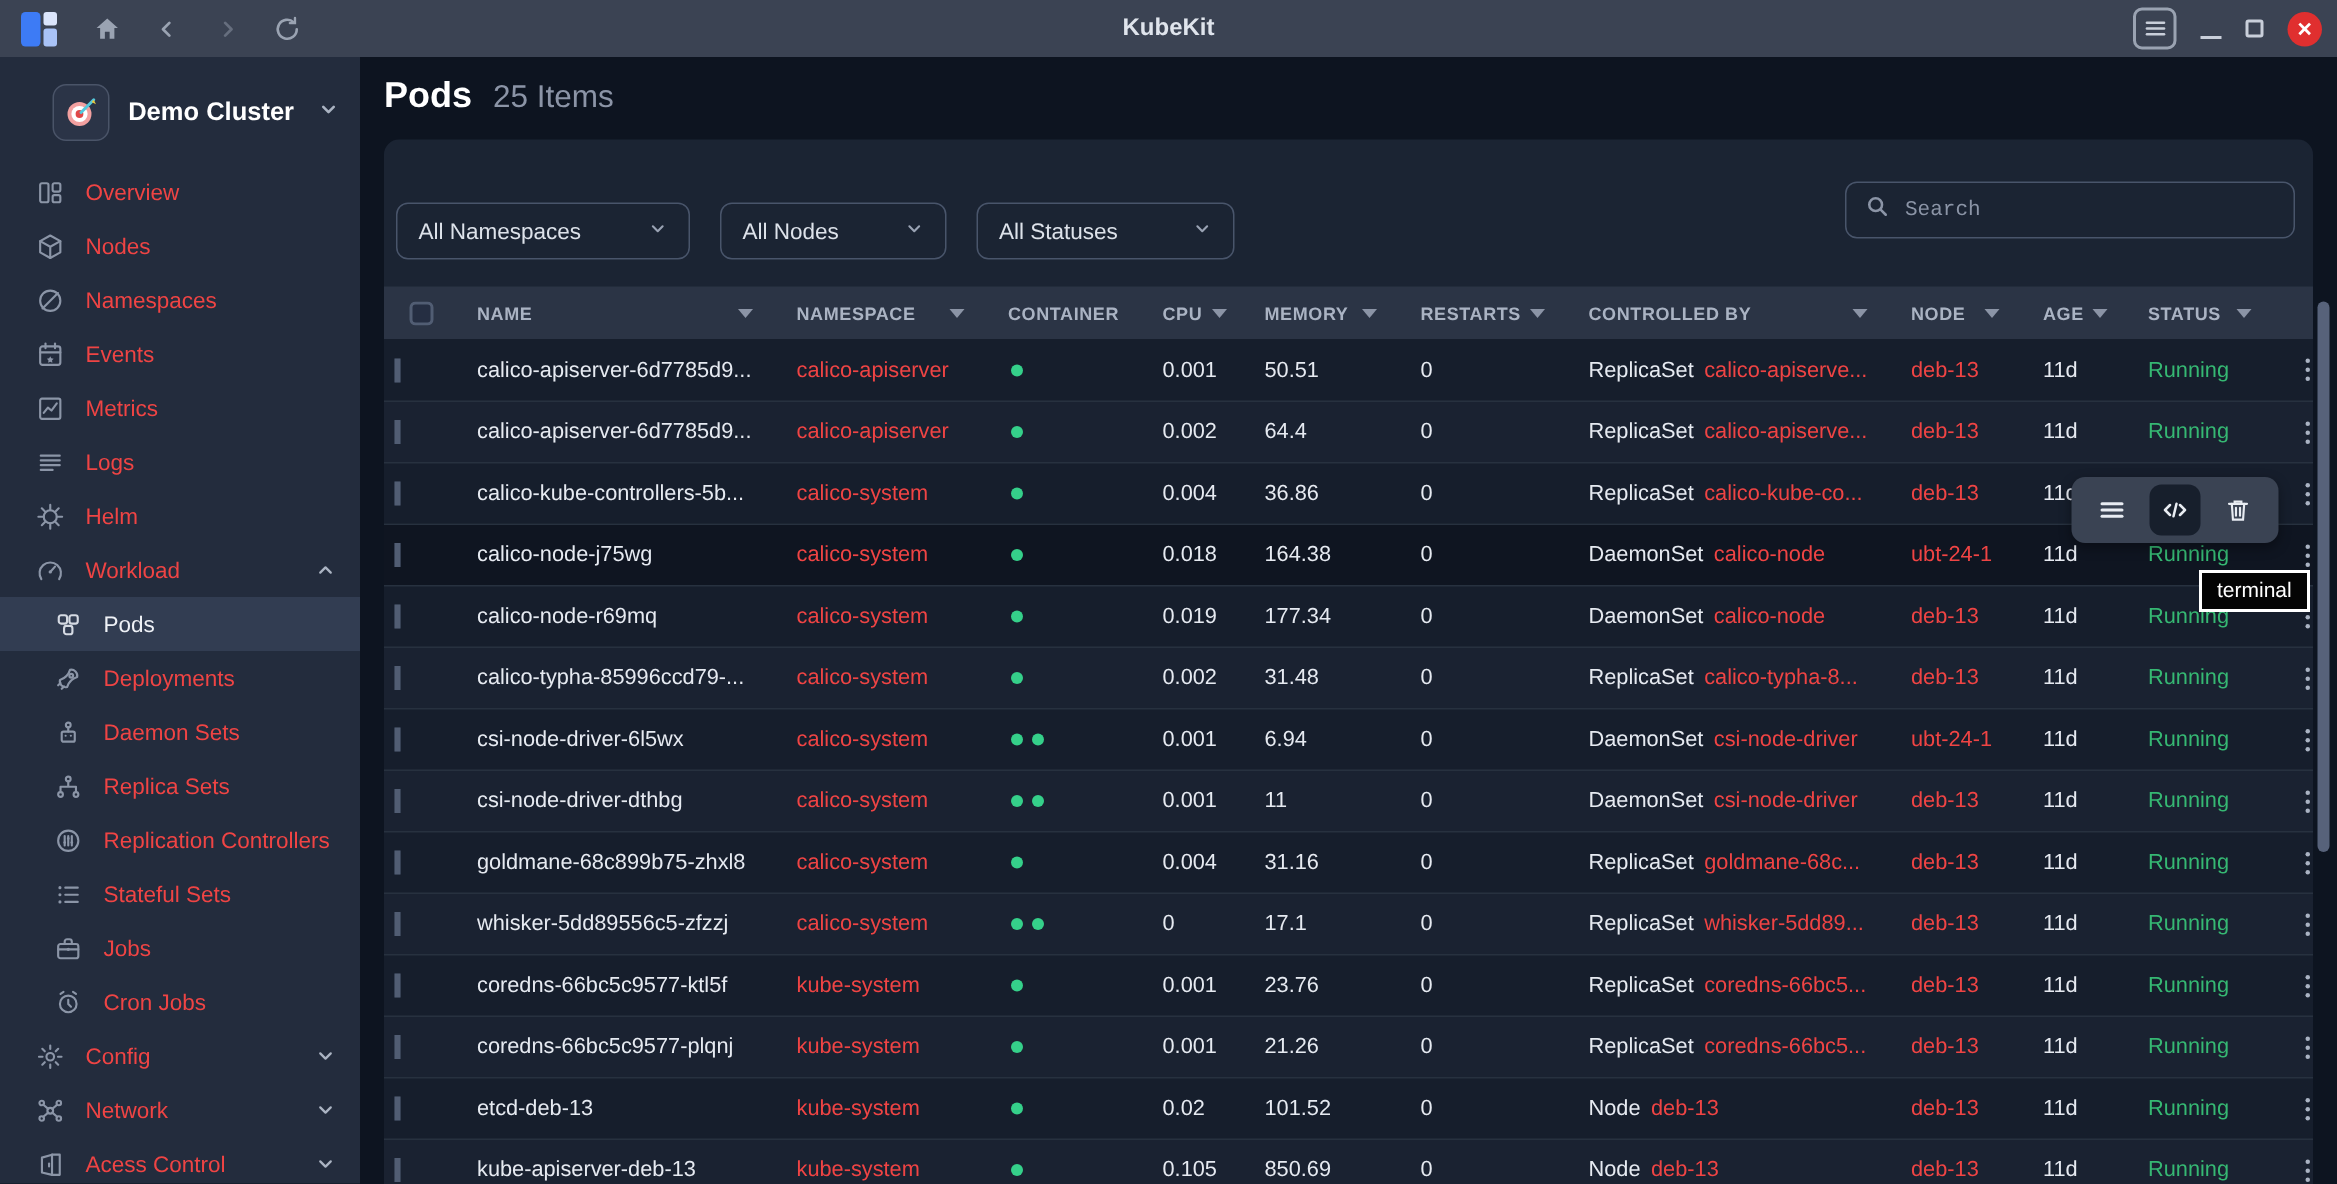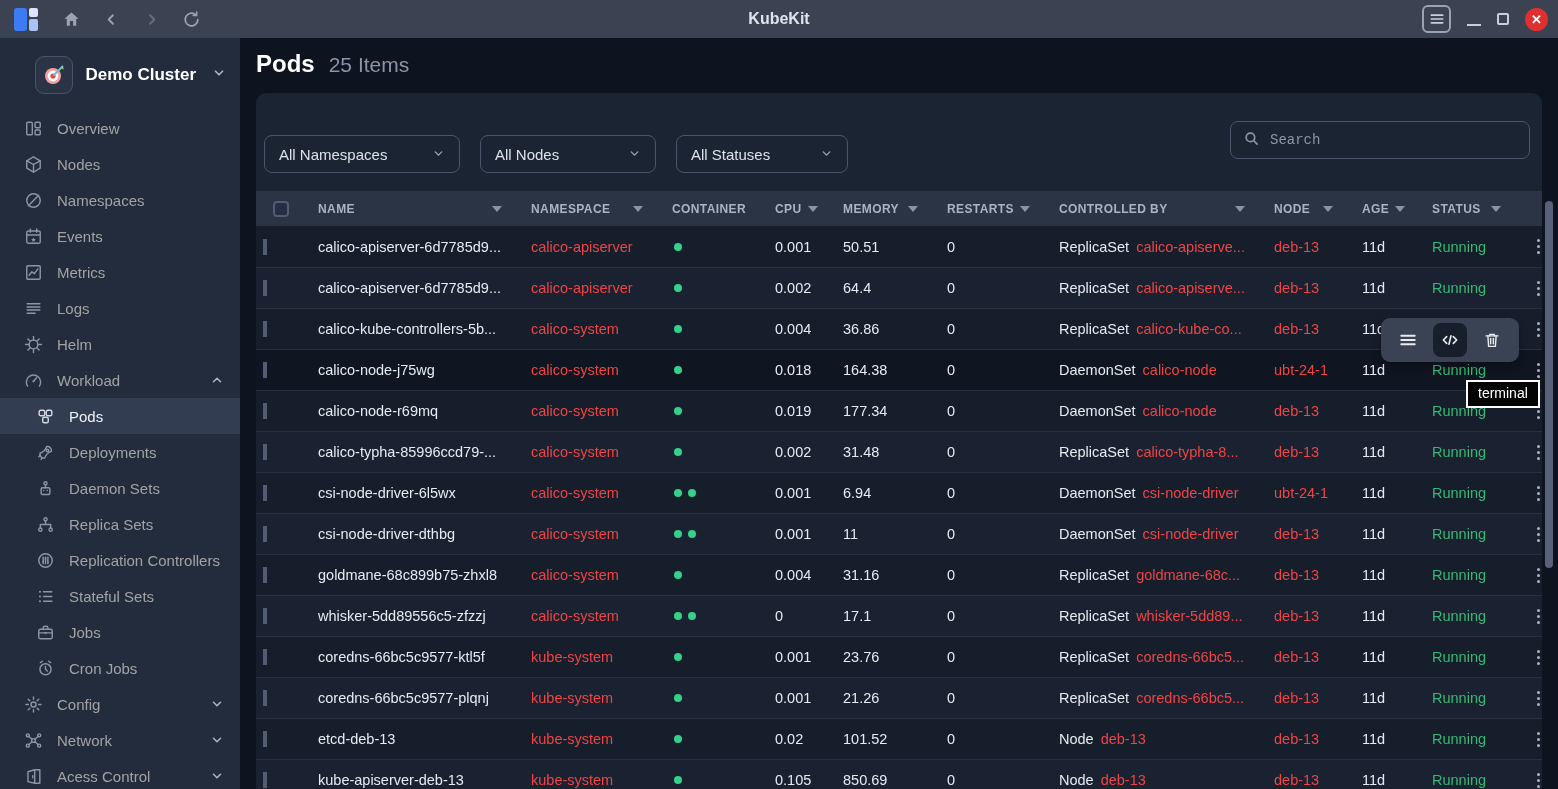--- a/index.html
+++ b/index.html
@@ -31,41 +31,41 @@
 
   
   .sidebar { position:absolute; left:0; top:38px; width:240px; height:751px; background:#232c3d; z-index:10; }
   .cluster { display:flex; align-items:center; gap:12px; padding:18px 14px 14px 14px;justify-content:flex-end; }
   .cluster-avatar { width:38px; height:38px; border-radius:9px; border:1px solid #4a5468;
     background:#2b3447; display:flex; align-items:center; justify-content:center; }
   .cluster-name { font-size:17px; font-weight:bold; color:#ffffff; }
   .cluster-chevron { margin-left:4px; color:#aab3c2; }
   .nav { position:absolute; left:0; top:72px; width:240px; }
   .nav-item { height:36px; display:flex; align-items:center; gap:13px; padding-left:24px;
-    color:#a3a3a3; font-size:15px; cursor:default; position:relative; }
+    color:#ef4444; font-size:15px; cursor:default; position:relative; }
   .nav-item .nicon { width:20px; height:20px; color:#8b95a7; flex:0 0 20px; display:flex; align-items:center; }
   .nav-item.child { padding-left:36px; }
   .nav-item.active { background:#323d52; color:#eef1f6; }
   .nav-item.active .nicon { color:#d5dae3; }
   .nav-item .exp-chevron { position:absolute; right:16px; color:#aab3c2; }
 
   
   .main { position:absolute; left:240px; top:38px; width:1318px; height:751px; background:#0d1420; }
   .page-head { position:absolute; left:16px; top:12px; display:flex; align-items:baseline; gap:14px; }
   .page-title { font-size:24px; font-weight:bold; color:#ffffff; }
   .page-count { font-size:21px; color:#8b94a6; }
 
   .card { position:absolute; left:16px; top:55px; width:1286px; height:696px;
     background:#1b2433; border-radius:10px 10px 0 0; }
   .filter-row { display:flex; align-items:center; padding:14px 12px 0 8px; gap:20px; }
   .select { height:38px; border:1px solid #49556b; border-radius:8px; display:flex;
     align-items:center; justify-content:space-between; padding:0 14px; color:#dde2ea; font-size:15px;
     background:transparent;margin-top:28px; }
   .select .chev { color:#9aa3b4; margin-left:10px; }
-  .sel-ns { width:196px; } .sel-node { width:176px; } .sel-status { width:172px; }
+  .sel-ns { width:196px; } .sel-node { width:151px; } .sel-status { width:172px; }
   .searchbox { margin-left:auto; width:300px; height:38px; border:1px solid #49556b; border-radius:8px;
     display:flex; align-items:center; padding:0 12px; gap:10px; color:#8b94a6; }
   .searchbox input { background:transparent; border:none; outline:none; color:#84cc16;
     font-size:14px; width:100%; font-family:Liberation Mono, monospace; }
   .searchbox input::placeholder { color:#8b94a6; }
 
   .grid { display:grid; grid-template-columns:48px 213px 141px 103px 68px 104px 112px 215px 88px 70px 98px 1fr; }
   .thead { margin-top:18px; height:35px; background:#2b3445; align-items:center; }
   .th { display:flex; align-items:center; justify-content:space-between; padding:0 15px 0 14px;
     font-size:12px; font-weight:bold; letter-spacing:.4px; color:#aab3c3; white-space:nowrap; overflow:hidden; }

